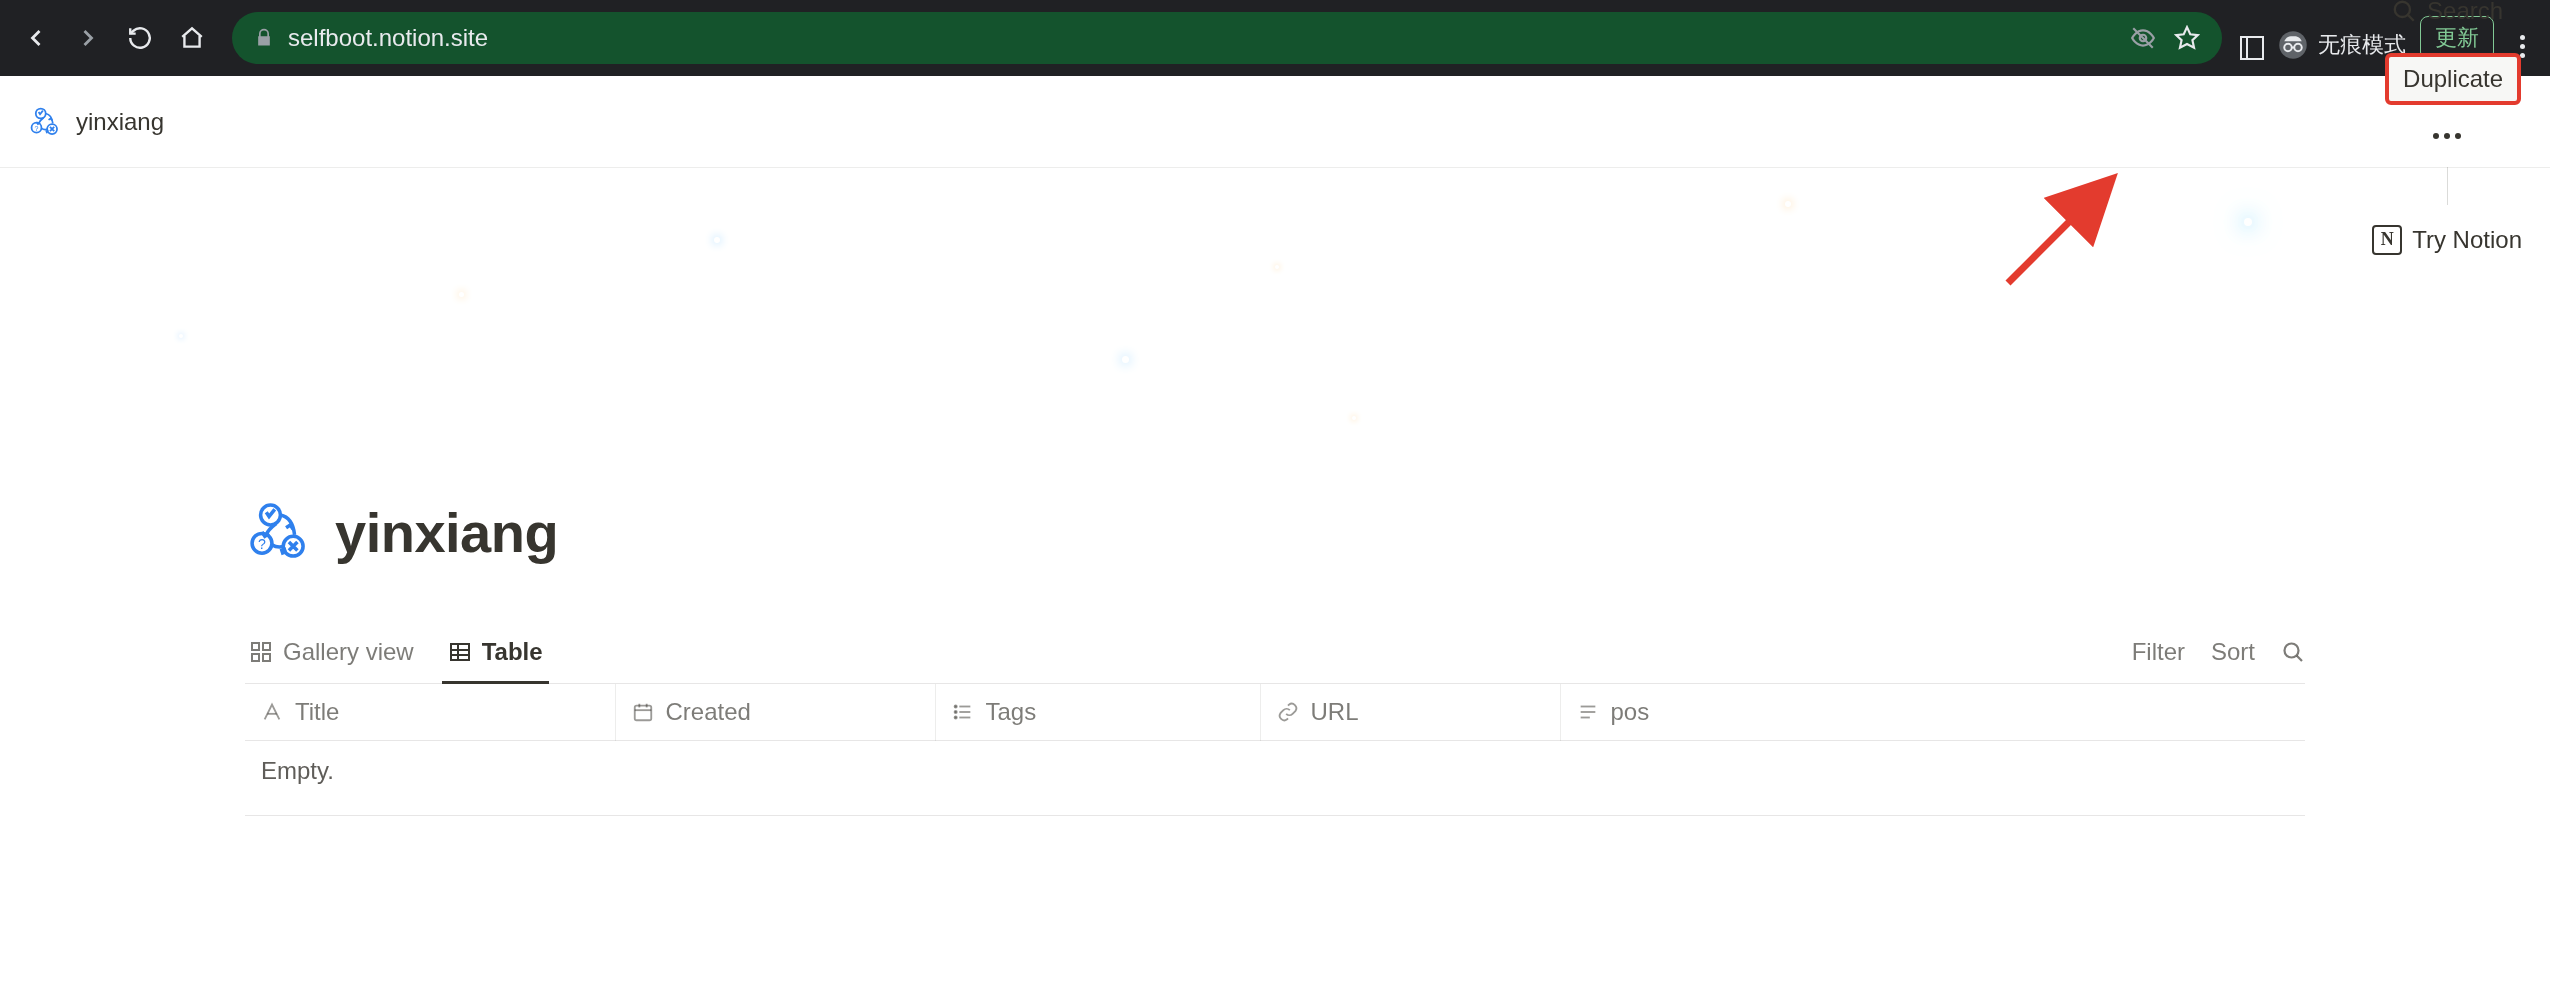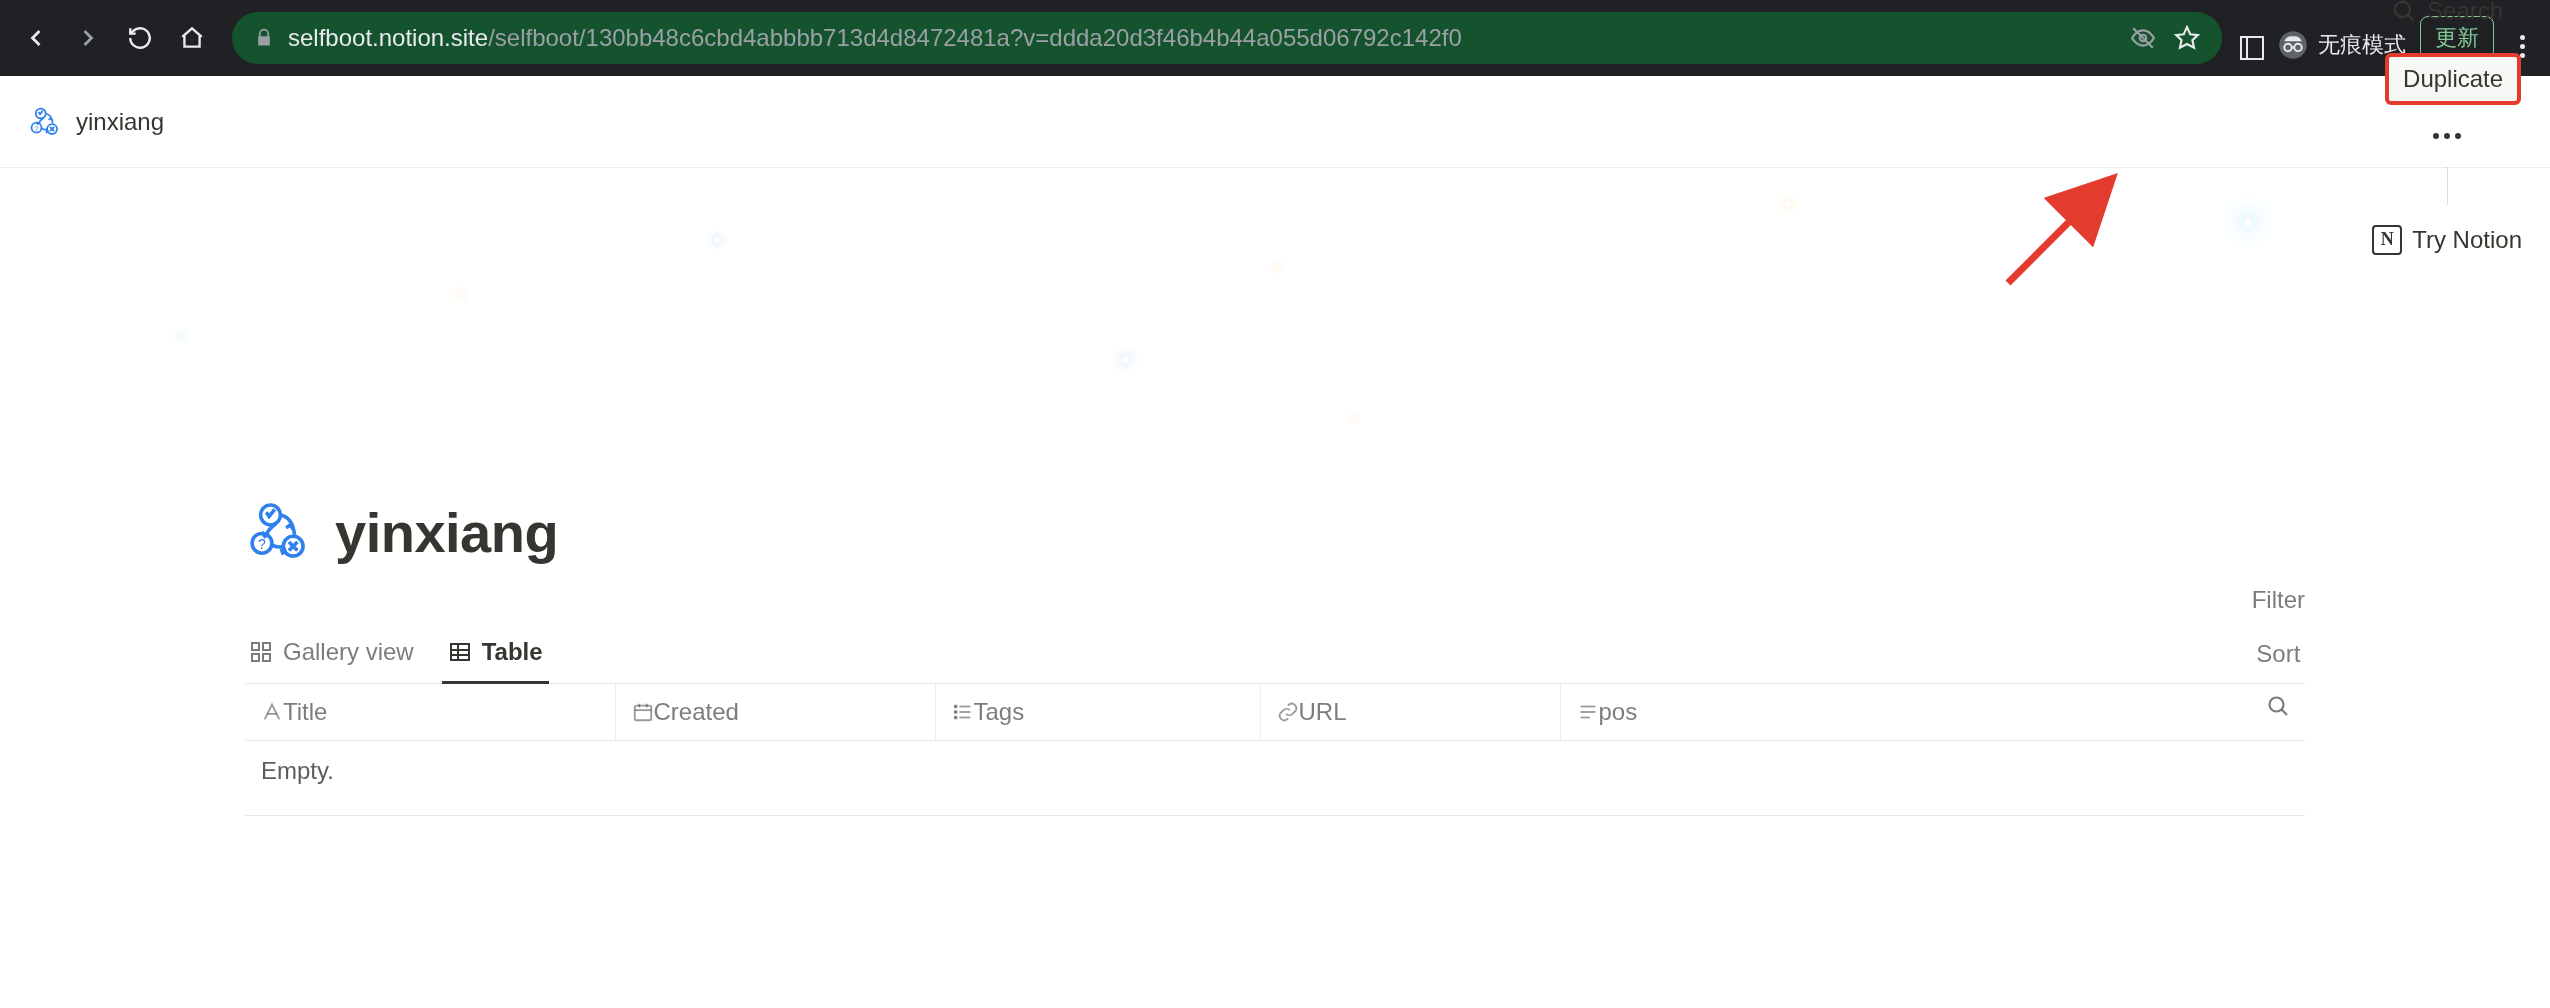--- a/index.html
+++ b/index.html
@@ -48,28 +48,28 @@
   .page { max-width: 2180px; margin: 0 auto; padding: 0 60px; }
   .page-header { display: flex; align-items: center; gap: 22px; padding-top: 54px; }
   .page-icon-lg { width: 68px; height: 68px; }
   .page-title { font-size: 56px; font-weight: 700; color: #37352f; letter-spacing: -0.5px; }
 
   
   .views-bar { display: flex; align-items: center; margin-top: 54px; height: 64px; border-bottom: 1px solid rgba(55,53,47,0.12); }
   .view-tab { display: flex; align-items: center; gap: 10px; padding: 0 4px; margin-right: 26px; height: 100%; font-size: 24px; color: rgba(55,53,47,0.65); cursor: pointer; position: relative; }
   .view-tab.active { color: #37352f; font-weight: 700; }
   .view-tab.active::after { content: ""; position: absolute; left: -2px; right: -2px; bottom: -1px; height: 3px; background: #37352f; }
-  .views-right { margin-left: auto; display: flex; align-items: center; gap: 26px; color: rgba(55,53,47,0.65); font-size: 24px; flex-direction: column; }
+  .views-right { margin-left: auto; display: flex; align-items: center; gap: 26px; color: rgba(55,53,47,0.65); font-size: 24px; }
   .views-right .v-action { cursor: pointer; }
 
   
   .tbl { width: 100%; border-collapse: collapse; }
   .tbl th { text-align: left; font-weight: 400; color: rgba(55,53,47,0.65); font-size: 24px; padding: 14px 16px; border-bottom: 1px solid rgba(55,53,47,0.12); border-right: 1px solid rgba(55,53,47,0.09); }
   .tbl th:last-child { border-right: none; }
-  .th-inner { display: flex; align-items: center; }
+  .th-inner { display: flex; align-items: center; gap: 12px; }
   .tbl td.empty { padding: 16px 16px 30px 16px; font-size: 24px; color: rgba(55,53,47,0.8); border-bottom: 1px solid rgba(55,53,47,0.12); }
   .col-title { width: 370px; }
   .col-created { width: 320px; }
   .col-tags { width: 325px; }
   .col-url { width: 300px; }
   .col-pos { }
 
   
   svg { display: block; }
 </style>
@@ -99,21 +99,20 @@
         <path d="M5 10v10h14V10"></path>
       </svg>
   </div>
 
   <div class="url-bar">
     <svg width="20" height="20" viewBox="0 0 24 24" fill="#9aa0a6">
         <path d="M6 10V7a6 6 0 1 1 12 0v3h1v11H5V10h1zm2 0h8V7a4 4 0 1 0-8 0v3z"></path>
       </svg>
     <div class="url-text">
       <span class="url-host">selfboot.notion.site</span>
-        <span class="url-path">/selfboot/130bb48c6cbd4abbbb713d4d8472481a?v=ddda20d3f46b4b44a055d06792c142f0</span>
     </div>
     <div class="url-right">
       <svg width="26" height="26" viewBox="0 0 24 24" fill="none" stroke="#9aa0a6" stroke-width="2">
           <path d="M2 12s3.5-7 10-7 10 7 10 7-3.5 7-10 7S2 12 2 12z"></path>
           <circle cx="12" cy="12" r="3"></circle>
           <line x1="3" y1="3" x2="21" y2="21"></line>
         </svg>
       <svg width="26" height="26" viewBox="0 0 24 24" fill="none" stroke="#e8eaed" stroke-width="2">
           <polygon points="12 2 15 8.5 22 9.3 17 14 18.5 21 12 17.5 5.5 21 7 14 2 9.3 9 8.5 12 2"></polygon>
         </svg>

